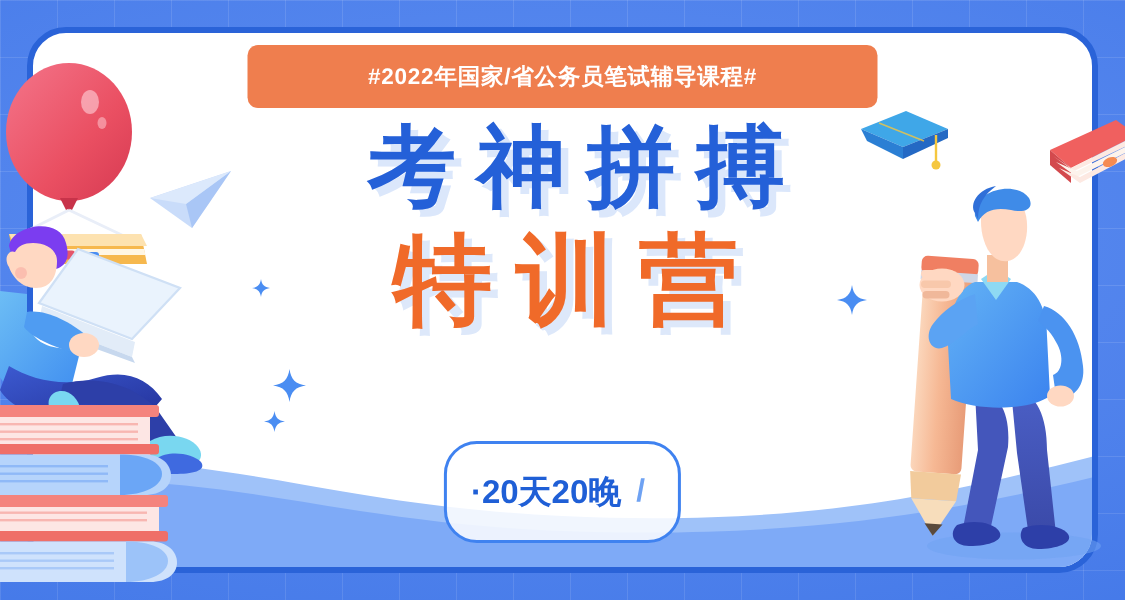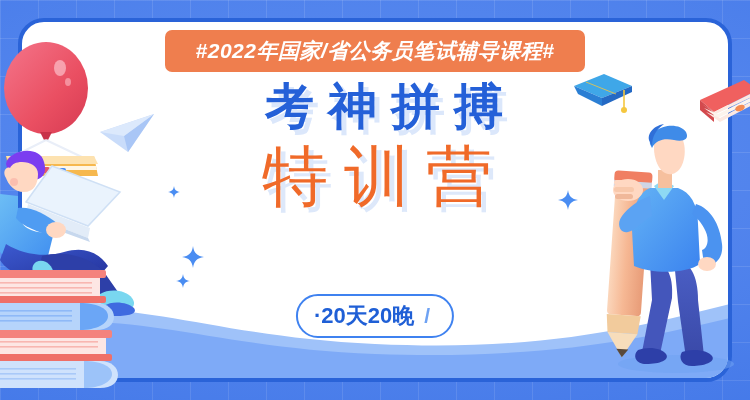--- a/index.html
+++ b/index.html
@@ -39,50 +39,49 @@
   .wave svg{display:block;width:100%;height:100%;}
 
   
   .ribbon{
     position:absolute;left:165px;top:30px;width:420px;height:42px;
     background:#ef7e4e;border-radius:7px;
     display:flex;align-items:center;justify-content:center;
     z-index:6;
   }
   .ribbon-text{
-    color:#ffffff;font-size:21px;font-weight:bold;letter-spacing:.5px;
+    color:#ffffff;font-size:15px;font-weight:bold;letter-spacing:.5px;
     white-space:nowrap;
-    font-style:italic;
   }
 
   
   .headline{
     position:absolute;left:0;right:0;top:82px;text-align:center;z-index:5;
   }
   .line1{
-    font-size:49px;font-weight:bold;color:#2460d8;
+    font-size:59px;font-weight:bold;color:#2460d8;
     letter-spacing:14px;line-height:1;
     text-shadow:5px 5px 0 #dbe7fb;
     padding-left:14px;
     margin-left:18px;
   }
   .line2{
     margin-top:12px;
-    font-size:66px;font-weight:normal;color:#f06a29;
+    font-size:66px;font-weight:bold;color:#f06a29;
     letter-spacing:16px;line-height:1;
     text-shadow:5px 5px 0 #dde8fa;
     padding-left:20px;
   }
 
   
   .pill{
     position:absolute;left:50%;transform:translateX(-50%);
     top:294px;
     border:2px solid #3f82f0;border-radius:22px;
-    height:40px;padding:0 16px;
+    height:40px;padding:12px 16px;
     display:flex;align-items:center;justify-content:center;gap:4px;
     background:rgba(255,255,255,.85);
     z-index:6;white-space:nowrap;
   }
   .pill-strong{color:#1f5fd6;font-size:22px;font-weight:bold;}
   .pill-sep{color:#6ea2f3;font-size:21px;font-weight:bold;padding:0 6px;}
   .pill-rest{color:#2a6ae0;font-size:21px;}
 
   
   .spark{position:absolute;z-index:7;}

